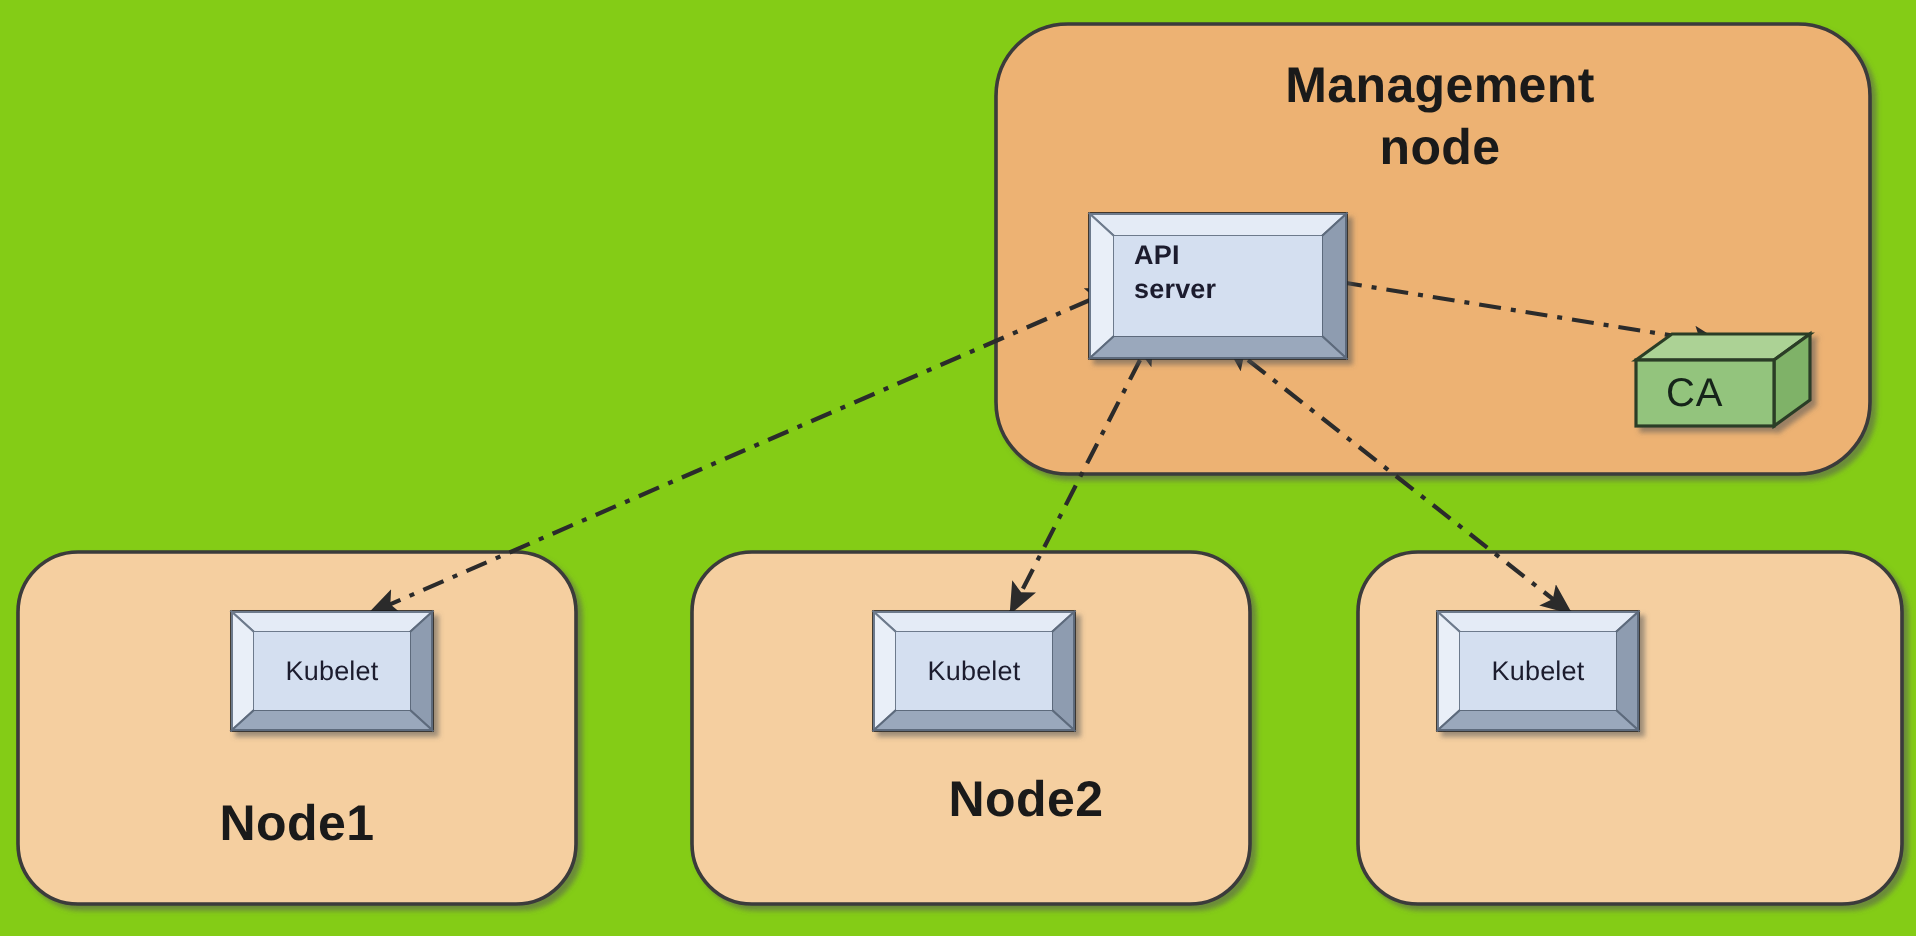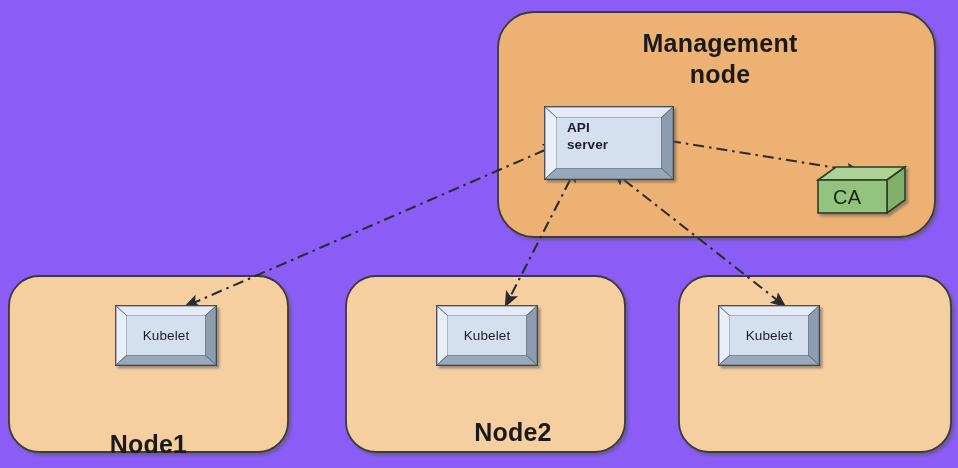--- a/index.html
+++ b/index.html
@@ -7,21 +7,21 @@
     padding: 0;
     background: #ffffff;
   }
   body {
     font-family: "Liberation Sans", sans-serif;
   }
   #canvas {
     position: relative;
     width: 958px;
     height: 468px;
-    background: #8b5cf6;
+    background: #84cc16;
     overflow: hidden;
   }
   svg.layer {
     position: absolute;
     left: 0;
     top: 0;
     width: 958px;
     height: 468px;
   }
   .mgmt-title {
@@ -36,21 +36,20 @@
     line-height: 1.22;
     letter-spacing: 0.2px;
   }
   .node-title {
     position: absolute;
     font-size: 25px;
     font-weight: bold;
     color: #1a1a1a;
     text-align: center;
     letter-spacing: 0.2px;
-    margin-top: 32px;
   }
   .bevel-label {
     position: absolute;
     font-size: 13.5px;
     color: #1c1c2e;
     font-weight: normal;
     line-height: 1.25;
     letter-spacing: 0.1px;
   }
   .ca-label {

